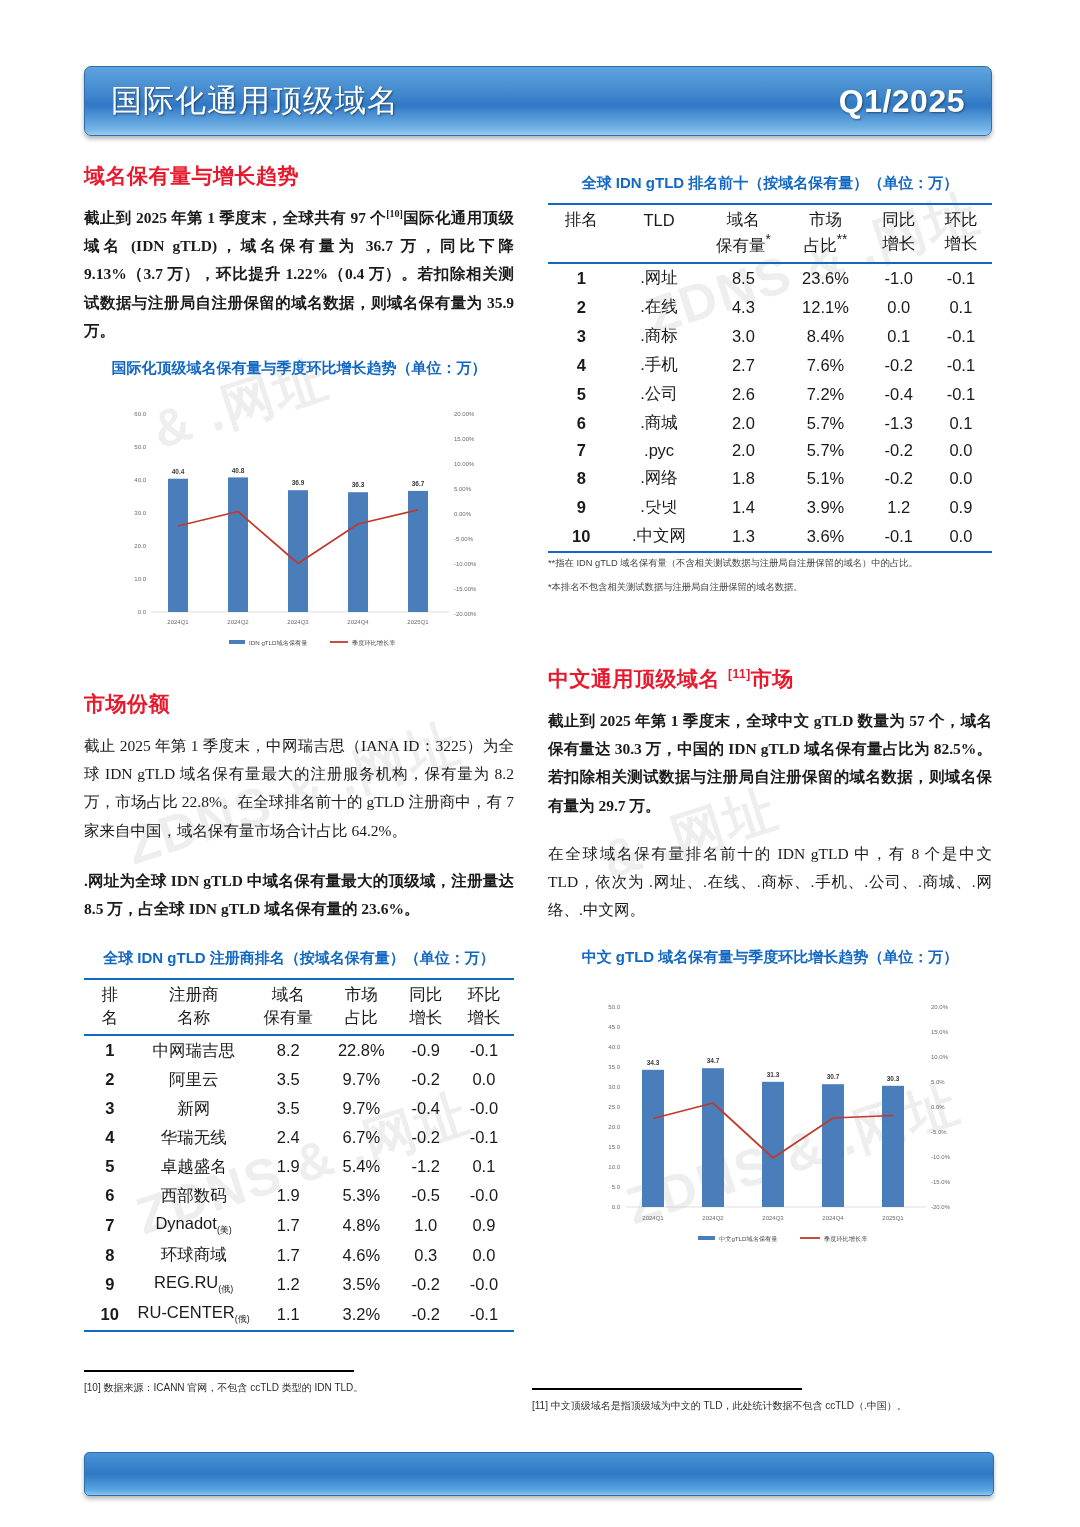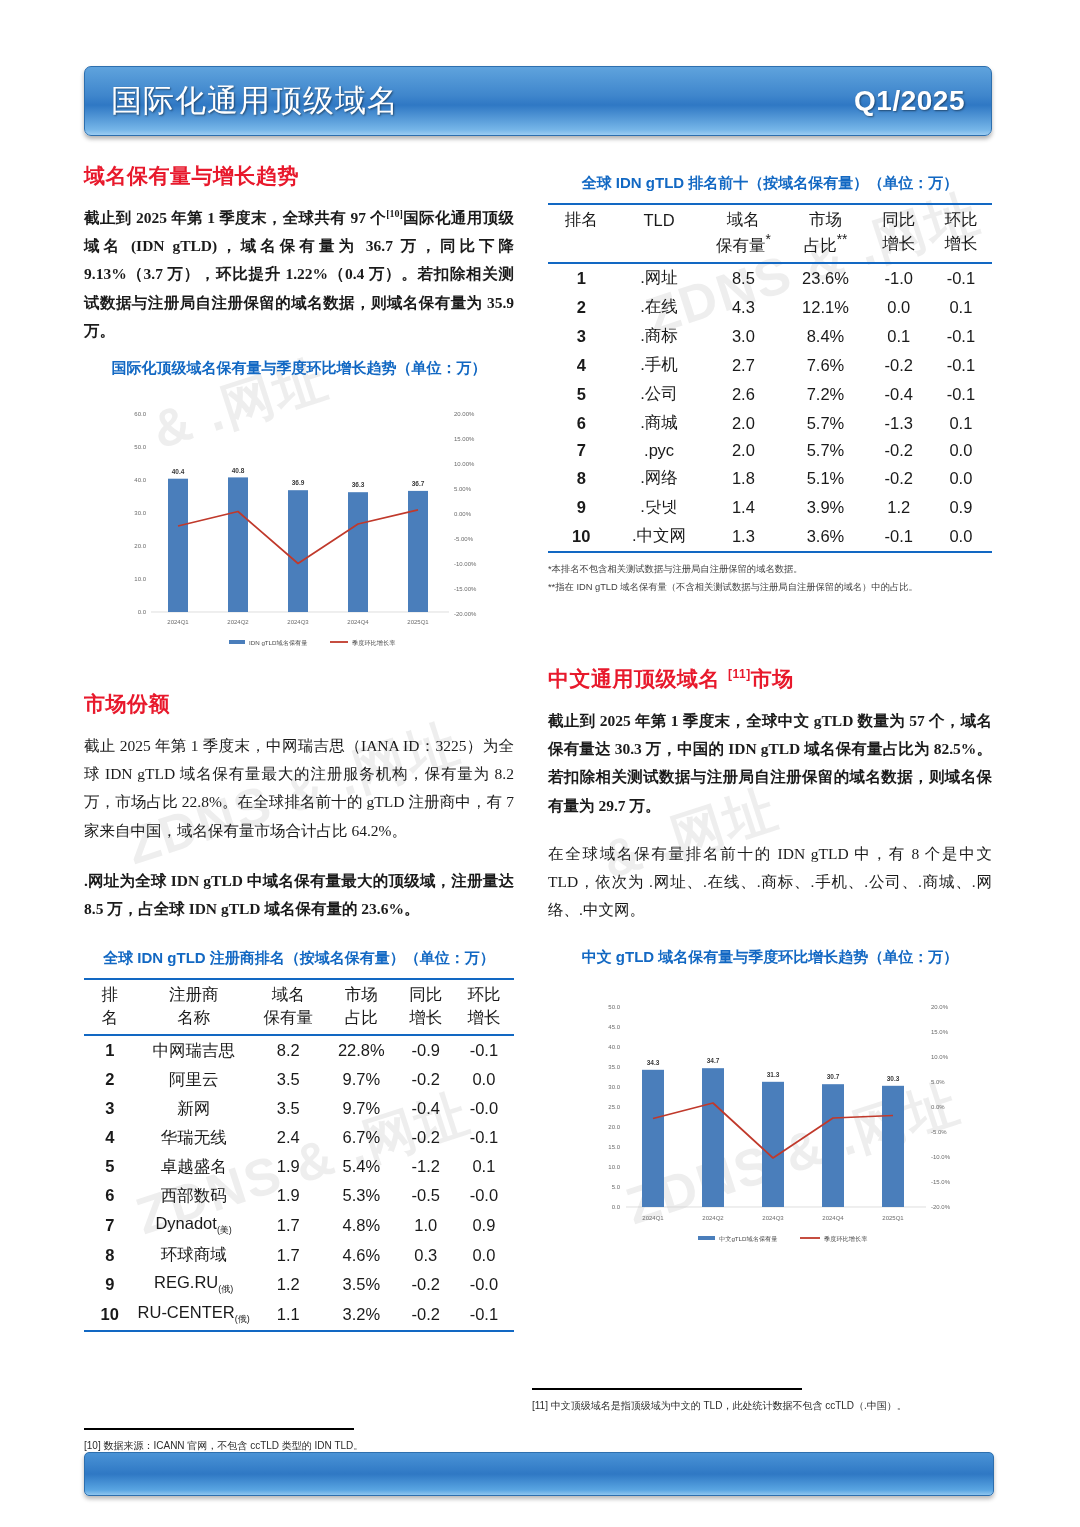--- a/index.html
+++ b/index.html
@@ -19,21 +19,21 @@
     box-shadow:0 3px 4px rgba(0,0,0,.30);
     display:flex;align-items:center;justify-content:space-between;
     padding:11px 26px;box-sizing:border-box;
   }
   .header-title{
     color:#ffffff;font-size:31px;font-weight:400;letter-spacing:1px;
     font-family:"Liberation Serif","DejaVu Serif",serif;
     text-shadow:1px 1px 2px rgba(0,0,0,.45);
   }
   .header-quarter{
-    color:#ffffff;font-size:28px;font-weight:bold;letter-spacing:.5px;
+    color:#ffffff;font-size:32px;font-weight:bold;letter-spacing:.5px;
     font-family:"Liberation Sans","DejaVu Sans",sans-serif;
     text-shadow:1px 1px 2px rgba(0,0,0,.45);
   }
 
   
   .footer-bar{
     position:absolute;left:84px;top:1452px;width:908px;height:42px;
     background:linear-gradient(180deg,#4a93d6 0%,#2f78c4 50%,#59a5e2 88%,#8fc6ef 100%);
     border:1px solid #2d6fae;border-radius:5px;
     box-shadow:0 3px 4px rgba(0,0,0,.28);
@@ -91,21 +91,21 @@
     font-family:"Liberation Sans","DejaVu Sans",sans-serif;
     font-size:9.3px;color:#3d3d3d;line-height:1.75;margin-top:8px;
   }
 
   
   .fn-rule{border-top:2px solid #000;width:270px;margin:0 0 8px 0;}
   .fn-text{
     font-family:"Liberation Sans","DejaVu Sans",sans-serif;
     font-size:10px;color:#2b2b2b;line-height:1.5;
   }
-  .fn-left{position:absolute;left:84px;top:1428px;width:420px;}
+  .fn-left{position:absolute;left:84px;top:1370px;width:420px;}
   .fn-right{position:absolute;left:532px;top:1388px;width:440px;}
 
   
   .chart-box{position:relative;width:100%;}
   .chart-svg{display:block;width:100%;}
 
   
   .wm{
     position:absolute;pointer-events:none;user-select:none;
     color:rgba(120,120,120,.13);font-weight:bold;
@@ -409,22 +409,22 @@
             <td class="rank" style="border-bottom: 2.4px solid rgb(18, 104, 195);">10</td>
             <td class="name" style="border-bottom: 2.4px solid rgb(18, 104, 195);">.中文网</td>
             <td style="border-bottom: 2.4px solid rgb(18, 104, 195);">1.3</td>
             <td style="border-bottom: 2.4px solid rgb(18, 104, 195);">3.6%</td>
             <td style="border-bottom: 2.4px solid rgb(18, 104, 195);">-0.1</td>
             <td style="border-bottom: 2.4px solid rgb(18, 104, 195);">0.0</td>
           </tr>
         </tbody>
     </table>
 
+    <div class="tbl-note" style="margin-top:2px;">**指在 IDN gTLD 域名保有量（不含相关测试数据与注册局自注册保留的域名）中的占比。</div>
     <div class="tbl-note">*本排名不包含相关测试数据与注册局自注册保留的域名数据。</div>
-    <div class="tbl-note" style="margin-top:2px;">**指在 IDN gTLD 域名保有量（不含相关测试数据与注册局自注册保留的域名）中的占比。</div>
 
     <h2 class="sec-title" style="margin-top:70px;">中文通用顶级域名<sup>[11]</sup>市场</h2>
     <p class="body bold">截止到 2025 年第 1 季度末，全球中文 gTLD 数量为 57 个，域名保有量达 30.3 万，中国的 IDN gTLD 域名保有量占比为 82.5%。若扣除相关测试数据与注册局自注册保留的域名数据，则域名保有量为 29.7 万。</p>
     <p class="body" style="margin-top:20px;">在全球域名保有量排名前十的 IDN gTLD 中，有 8 个是中文 TLD，依次为 .网址、.在线、.商标、.手机、.公司、.商城、.网络、.中文网。</p>
 
     <div class="chart-title" style="margin-top:24px;">中文 gTLD 域名保有量与季度环比增长趋势（单位：万）</div>
 
     <div class="chart-box">
       <svg class="chart-svg" viewBox="0 0 444 290">
 

